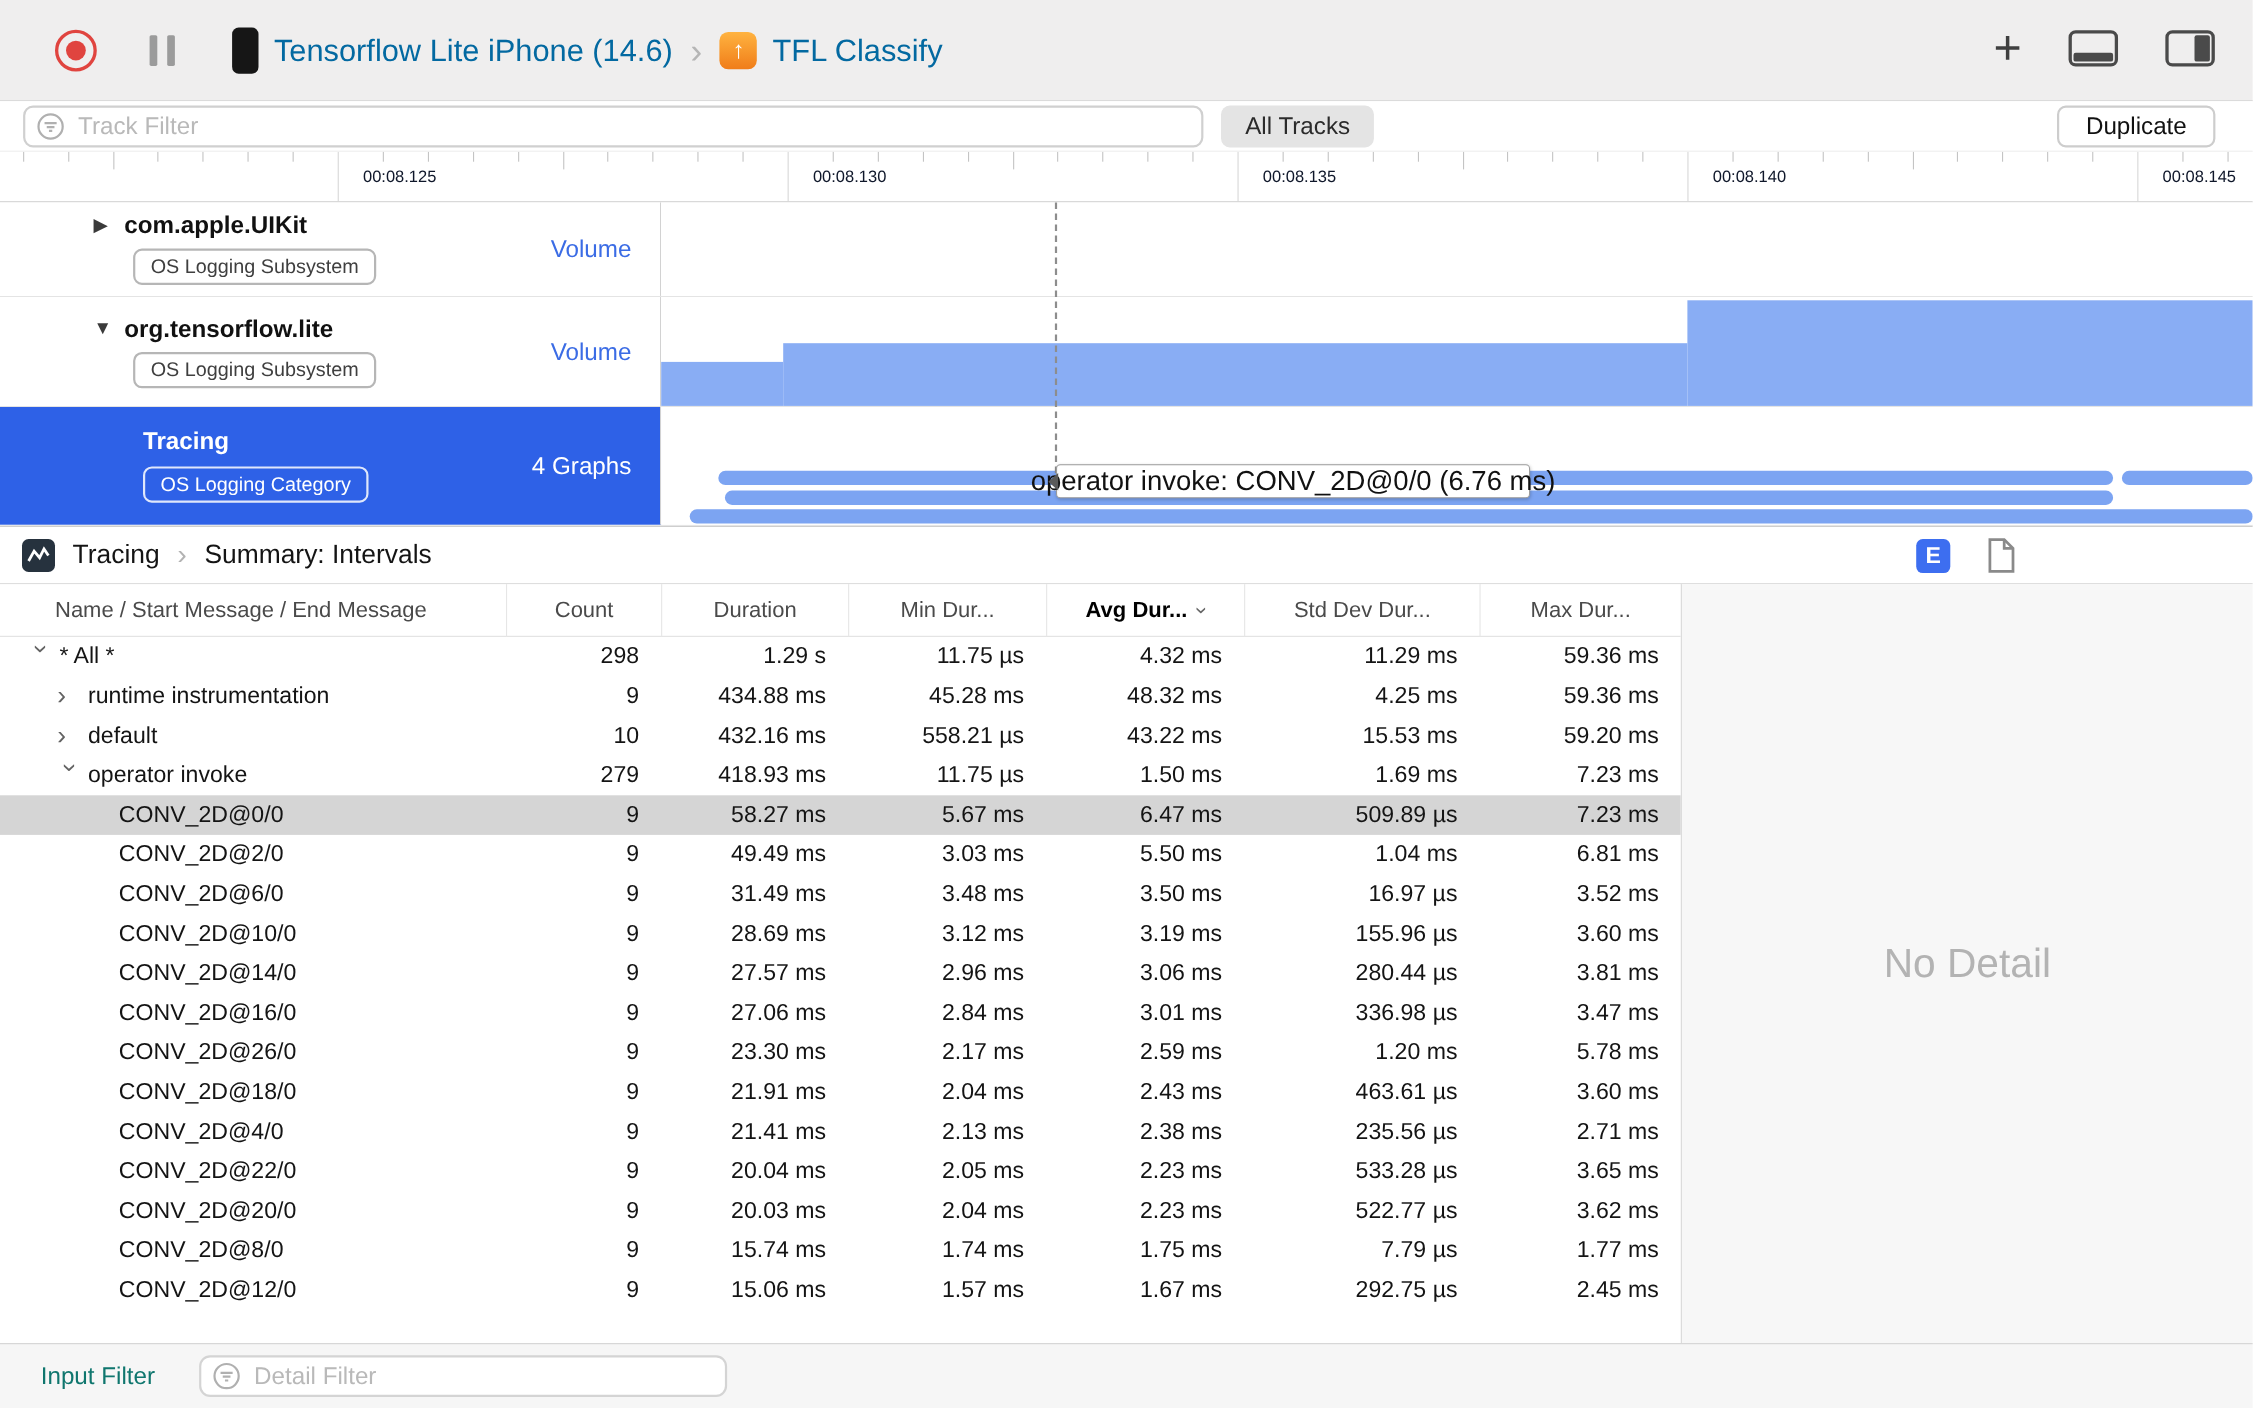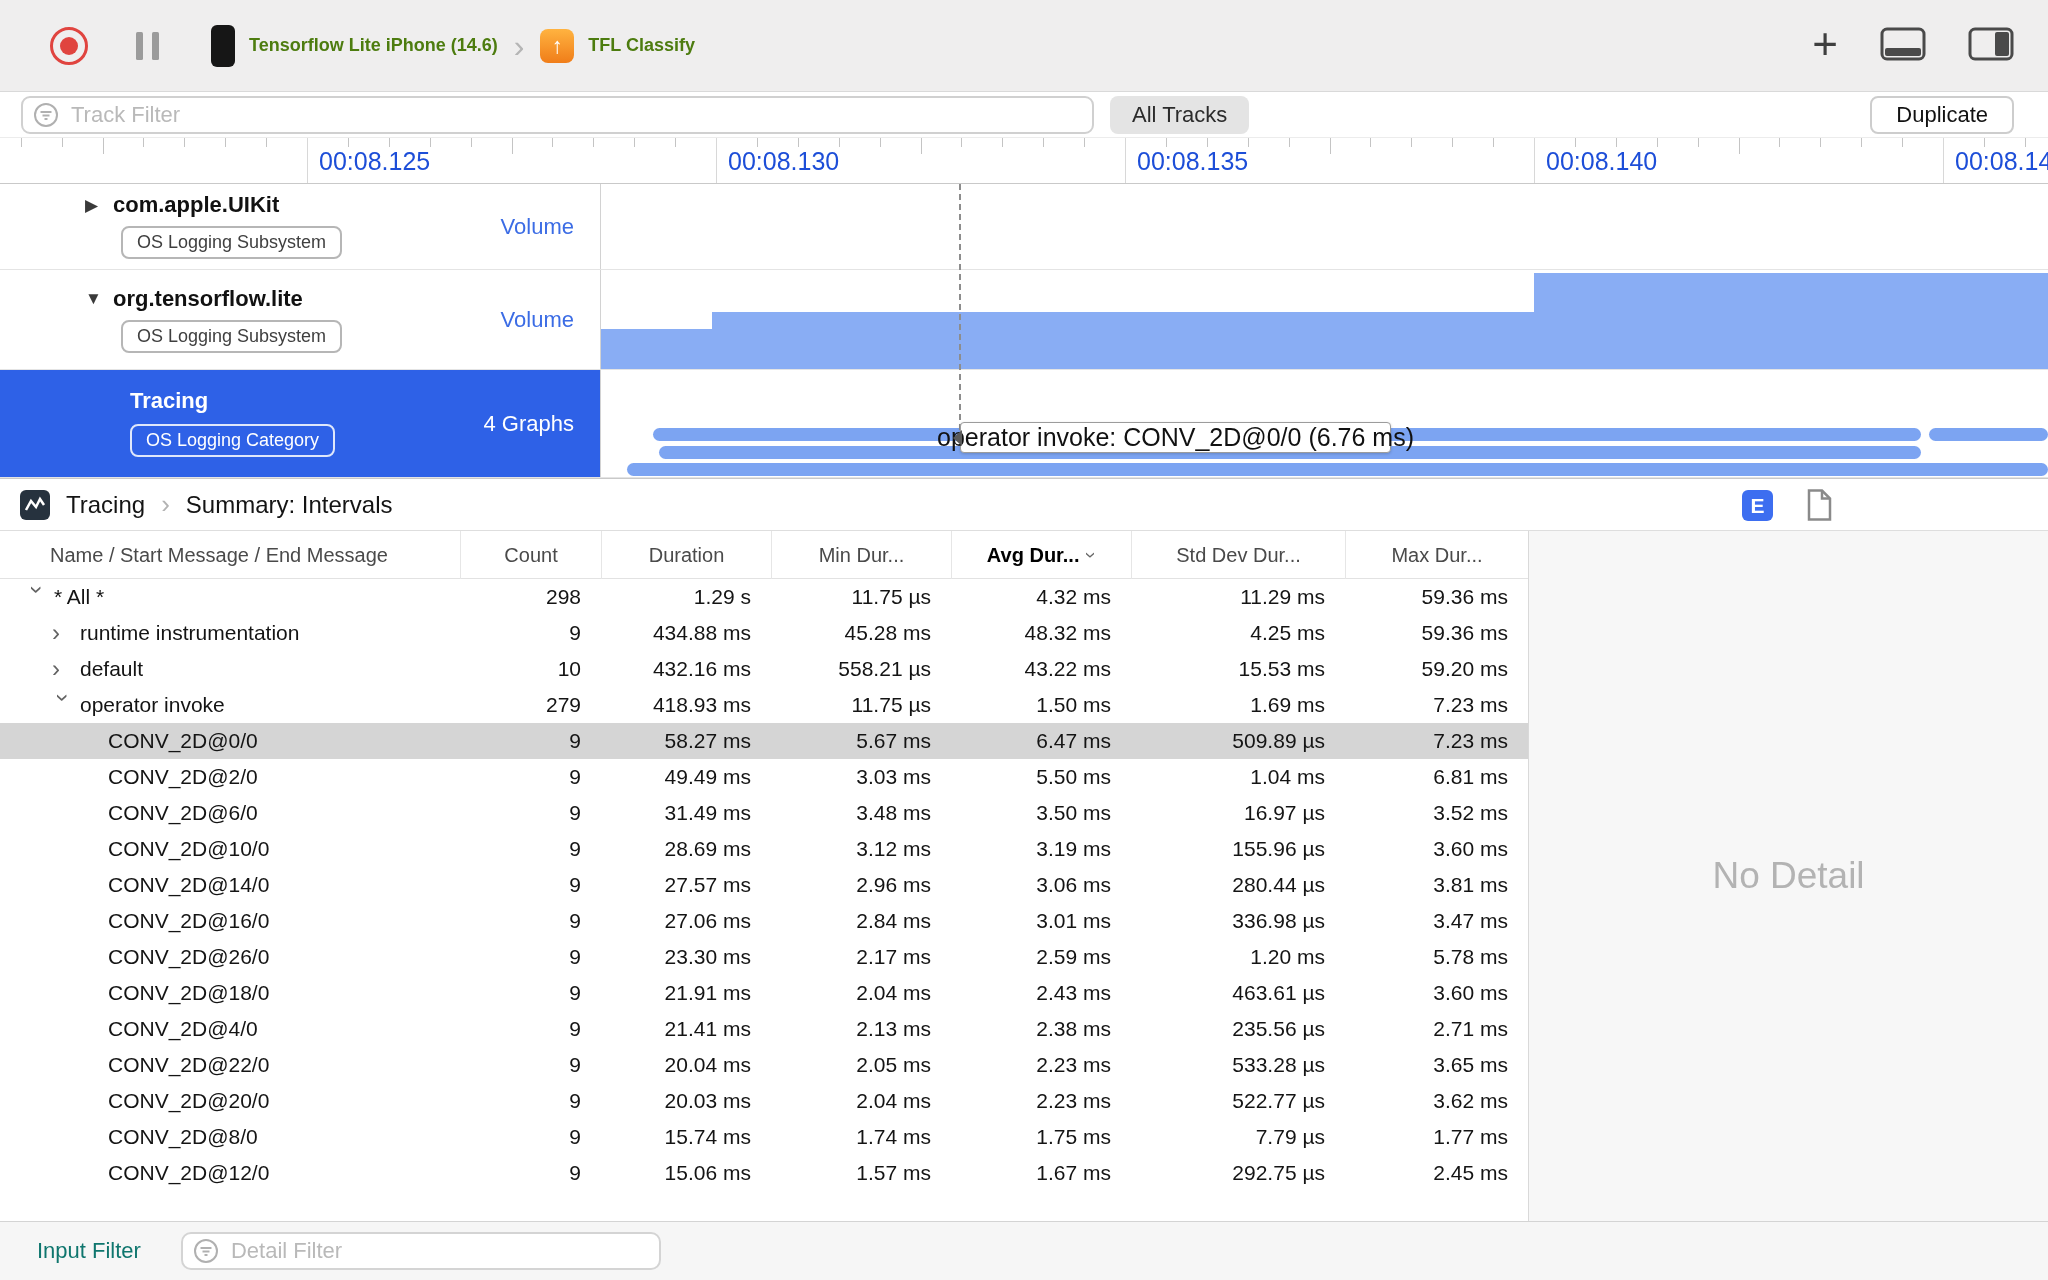--- a/index.html
+++ b/index.html
@@ -17,21 +17,21 @@
     position: absolute; left: 0; top: 0; width: 2048px; height: 92px;
     background: #efeeee; border-bottom: 1px solid #d9d9d9;
     display: flex; align-items: center;
   }
   .record-btn { width: 38px; height: 38px; border: 3px solid #e0443f; border-radius: 50%; position: relative; margin-left: 50px; flex-shrink: 0; }
   .record-dot { position: absolute; inset: 7px; background: #e0443f; border-radius: 50%; }
   .pause-btn { margin-left: 48px; display: flex; gap: 9px; }
   .pause-bar { width: 7px; height: 28px; background: #9b9b9b; border-radius: 1.5px; }
   .device-group { display: flex; align-items: center; margin-left: 52px; gap: 14px; }
   .iphone-icon { width: 24px; height: 42px; background: #161616; border-radius: 6px; }
-  .device-name, .target-name { font-size: 18px; color: #4d7c0f; white-space: nowrap; font-weight: bold; }
+  .device-name, .target-name { font-size: 28px; color: #0369a1; white-space: nowrap; }
   .nav-chevron { font-size: 32px; color: #b5b5b5; margin: 0 2px; line-height: 1; }
   .app-icon { width: 34px; height: 34px; border-radius: 8px; background: linear-gradient(#ffb340, #f07d19); color: #fff; font-size: 22px; font-weight: bold; display: flex; align-items: center; justify-content: center; }
   .run-pill {
     position: absolute; left: 827px; top: 21px; width: 527px; height: 50px;
     background: #e3e2e2; border-radius: 10px;
     display: flex; align-items: center; justify-content: center;
     font-size: 23px; color: #4c4c4c;
   }
   .toolbar-right { position: absolute; right: 34px; top: 0; height: 92px; display: flex; align-items: center; gap: 42px; }
   .plus-btn { font-size: 44px; font-weight: 300; color: #3f3f3f; line-height: 1; margin-top: -4px; }
@@ -54,21 +54,21 @@
     position: absolute; right: 34px; top: 4px; height: 38px; padding: 0 24px;
     background: #fff; border: 2px solid #cdcdcd; border-radius: 8px;
     display: flex; align-items: center; font-size: 22px; color: #111;
   }
 
   
   .ruler { position: absolute; left: 0; top: 138px; width: 2048px; height: 46px; background: #fff; border-bottom: 1px solid #c9c9c9; overflow: hidden; }
   .tick { position: absolute; top: 0; width: 1px; height: 9px; background: #c4c4c4; }
   .tick.medium { height: 16px; }
   .tick.major { height: 46px; background: #d8d8d8; }
-  .ruler-label { position: absolute; top: 0; height: 46px; line-height: 46px; font-size: 25px; color: #1d4ed8; padding-left: 12px; white-space: nowrap; }
+  .ruler-label { position: absolute; top: 0; height: 46px; line-height: 46px; font-size: 15px; color: #0f172a; padding-left: 23px; white-space: nowrap; }
 
   
   .tracks { position: absolute; left: 0; top: 184px; width: 2048px; height: 294px; }
   .track { display: flex; position: relative; border-bottom: 1px solid #e4e4e4; }
   .track:last-child { border-bottom: none; }
   .track-label { width: 601px; border-right: 1px solid #d2d2d2; position: relative; flex-shrink: 0; background: #fff; }
   .track-graph { flex: 1; position: relative; background: #fff; overflow: hidden; }
   .track-name-row { position: absolute; display: flex; align-items: center; }
   .disclosure { width: 28px; font-size: 17px; color: #3a3a3a; text-align: left; }
   .track-name { font-size: 22px; font-weight: bold; color: #111; }

